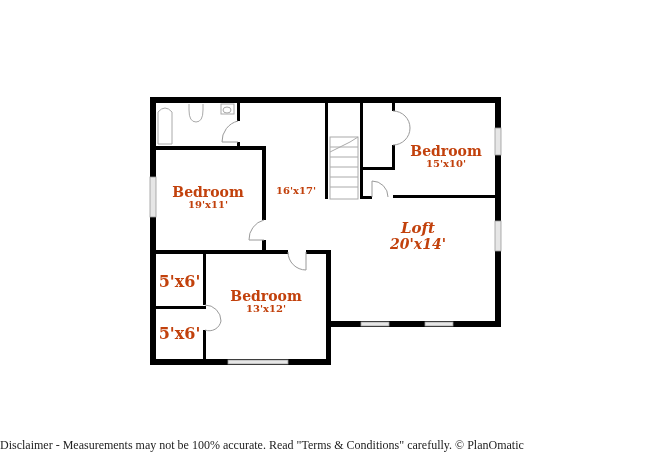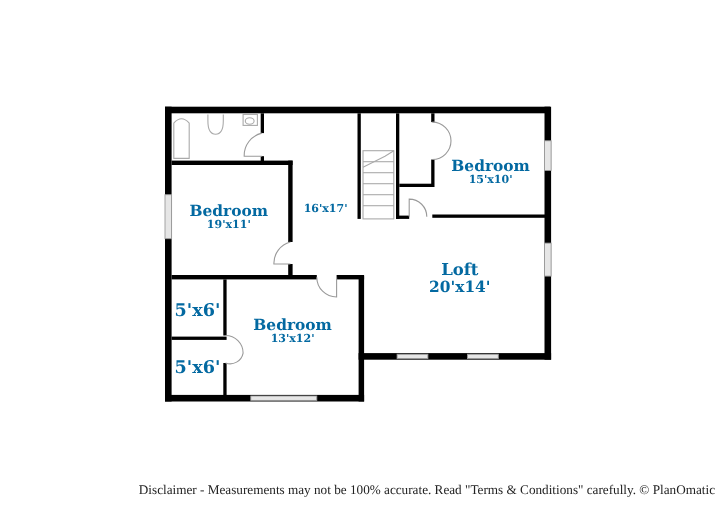--- a/index.html
+++ b/index.html
@@ -1,22 +1,22 @@
 <!DOCTYPE html>
 <html><head>
 <meta charset="utf-8">
 <style>
   html, body { margin:0; padding:0; background:#ffffff; }
   body { width:650px; height:473px; position:relative; overflow:hidden; font-family:"DejaVu Serif", "Liberation Serif", serif; }
   #plan { position:absolute; left:0; top:0; }
-  .label { position:absolute; text-align:center; color:#0369a1; font-family:"DejaVu Serif", "Liberation Serif", serif; font-weight:bold; line-height:1.05; }
+  .label { position:absolute; text-align:center; color:#c2410c; font-family:"DejaVu Serif", "Liberation Serif", serif; font-weight:bold; line-height:1.05; }
   .label .name { display:block; font-size:14px; }
   .label .dim { display:block; font-size:10px; }
   .label.small .dim { font-size:16px; }
-  #disclaimer { position:absolute; left:0; width:650px; top:438px; text-align:right; font-family:"Liberation Serif", "DejaVu Serif", serif; font-size:12px; color:#222; }
+  #disclaimer { position:absolute; left:0; width:650px; top:438px; text-align:left; font-family:"Liberation Serif", "DejaVu Serif", serif; font-size:12px; color:#222; }
 </style>
 </head>
 <body>
 
 <svg id="plan" width="650" height="473" viewBox="0 0 650 473" xmlns="http://www.w3.org/2000/svg">
 
   <g fill="#000">
 
     <rect x="150" y="97" width="350" height="6"></rect>
 
@@ -102,21 +102,21 @@
   <span class="name">Bedroom</span>
   <span class="dim">19'x11'</span>
 </div>
 <div class="label" style="left:268px; top:186px; width:56px;">
   <span class="dim">16'x17'</span>
 </div>
 <div class="label" style="left:400px; top:144px; width:92px;">
   <span class="name">Bedroom</span>
   <span class="dim">15'x10'</span>
 </div>
-<div class="label" style="left:370px; top:238px; width:96px;">
+<div class="label" style="left:370px; top:221px; width:96px;font-style:italic;">
   <span class="name" style="font-size:15px;">Loft</span>
   <span class="dim" style="font-size:14px;">20'x14'</span>
 </div>
 <div class="label small" style="left:156px; top:274px; width:47px;">
   <span class="dim">5'x6'</span>
 </div>
 <div class="label small" style="left:156px; top:326px; width:47px;">
   <span class="dim">5'x6'</span>
 </div>
 <div class="label" style="left:220px; top:289px; width:92px;">

